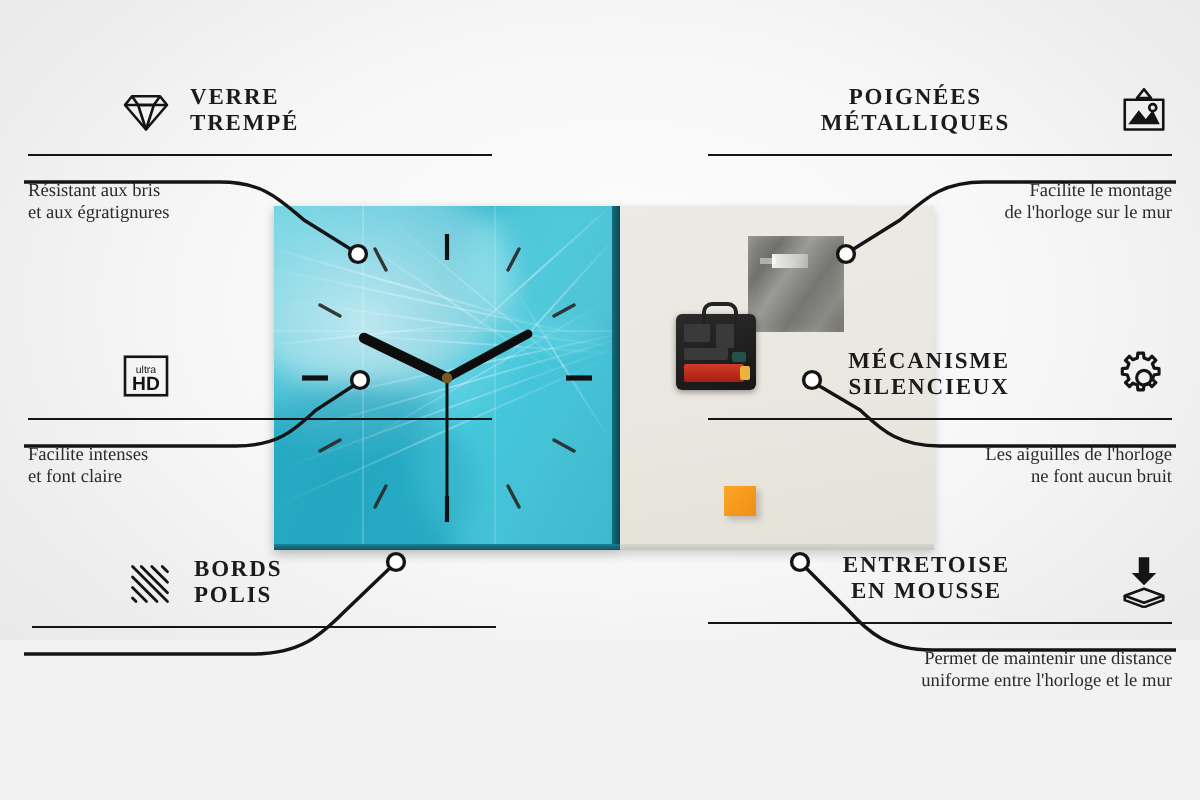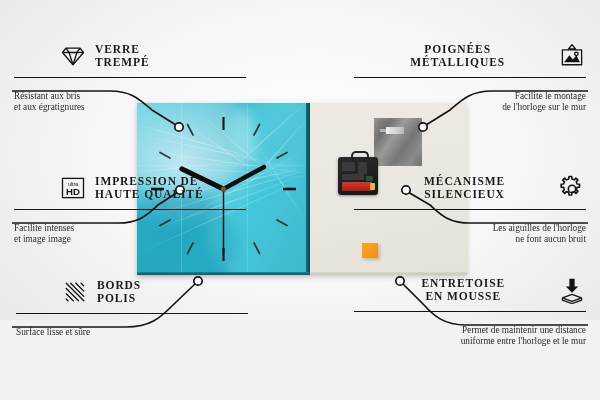--- a/index.html
+++ b/index.html
@@ -251,26 +251,23 @@
 
   <div class="feature left" id="f-impr">
     <div class="head">
       <span class="ico">
         <svg viewBox="0 0 32 32">
           <rect x="4" y="5" width="24" height="22" fill="none" stroke="#141414" stroke-width="1.5"></rect>
           <text x="16" y="14" text-anchor="middle" font-family="Liberation Sans, sans-serif" font-size="6" fill="#141414">ultra</text>
           <text x="16" y="24" text-anchor="middle" font-family="Liberation Sans, sans-serif" font-size="11" font-weight="bold" fill="#141414">HD</text>
         </svg>
       </span>
-      <div>
-        <div class="ttl"><span>IMPRESSION DE</span><br><span>HAUTE QUALITÉ</span></div>
-      </div>
-    </div>
-    <div class="rule"></div>
-    <div class="sub"><span>Facilite intenses</span><br><span>et image image</span></div>
+    </div>
+    <div class="rule"></div>
+    <div class="sub"><span>Facilite intenses</span><br><span>et font claire</span></div>
   </div>
 
   <div class="feature left" id="f-bords">
     <div class="head">
       <span class="ico">
         <svg viewBox="0 0 32 32">
             <g stroke="#141414" stroke-width="1.6" stroke-linecap="round">
           <line x1="6" y1="6" x2="26" y2="26"></line>
           <line x1="6" y1="12" x2="20" y2="26"></line>
           <line x1="6" y1="18" x2="14" y2="26"></line>
@@ -279,21 +276,20 @@
           <line x1="17" y1="6" x2="26" y2="15"></line>
           <line x1="23" y1="6" x2="26" y2="9"></line>
         </g>
           </svg>
       </span>
       <div>
         <div class="ttl"><span>BORDS</span><br><span>POLIS</span></div>
       </div>
     </div>
     <div class="rule"></div>
-    <div class="sub"><span>Surface lisse et sûre</span></div>
   </div>
 
   <div class="feature right" id="f-poign">
     <div class="head">
       <div>
         <div class="ttl"><span>POIGNÉES</span><br><span>MÉTALLIQUES</span></div>
       </div>
       <span class="ico">
         <svg viewBox="0 0 32 32">
             <g fill="none" stroke="#141414" stroke-width="1.5" stroke-linejoin="round">

